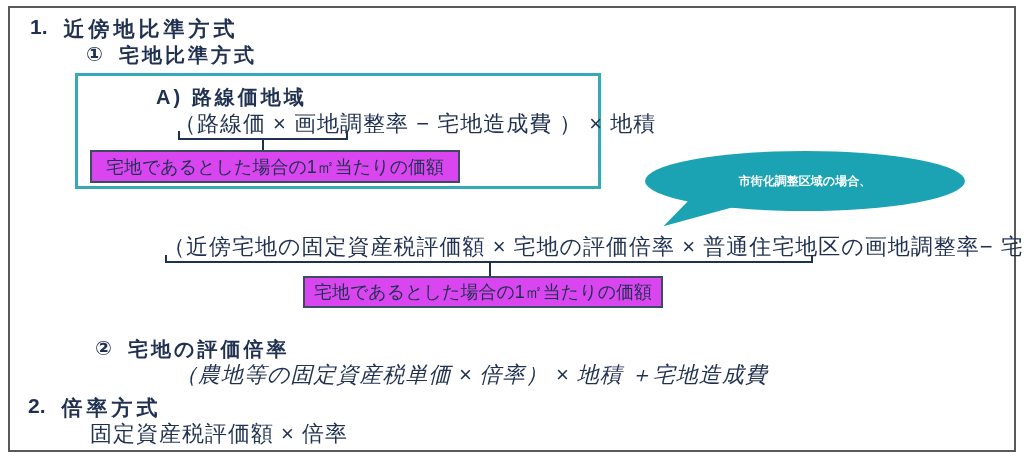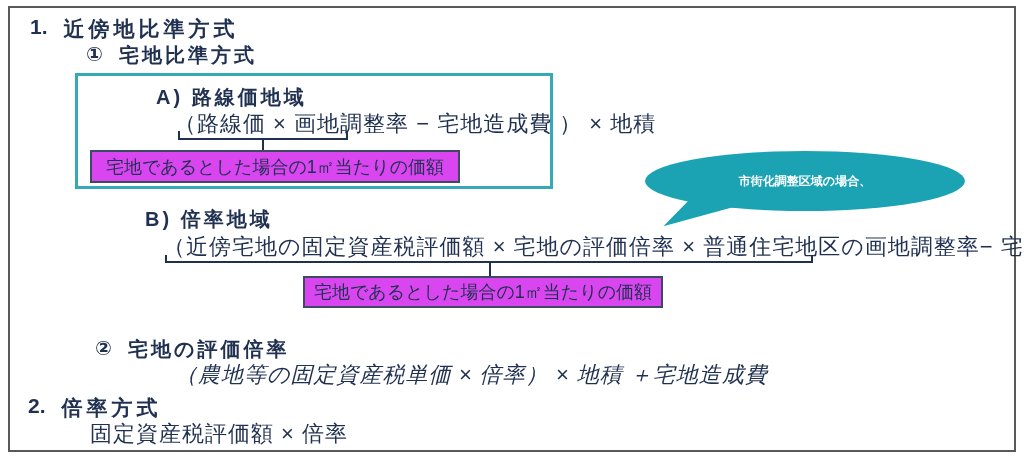--- a/index.html
+++ b/index.html
@@ -11,21 +11,21 @@
   .canvas{position:relative;width:1024px;height:458px;background:#fff;overflow:hidden;}
   .frame{position:absolute;left:8px;top:6px;right:8px;bottom:6px;border:2px solid var(--frame);}
 
   .row{position:absolute;display:flex;align-items:flex-start;white-space:nowrap;}
   .h1{font-size:21px;font-weight:700;letter-spacing:4px;}
   .h1 .num{letter-spacing:0;margin-right:16px;}
   .h2{font-size:20px;font-weight:700;letter-spacing:3px;}
   .h2 .num{letter-spacing:0;margin-right:16px;}
   .formula{position:absolute;font-size:22px;letter-spacing:1px;white-space:nowrap;}
 
-  .teal-box{position:absolute;left:75px;top:73px;width:478px;height:116px;border:3px solid var(--teal);}
+  .teal-box{position:absolute;left:75px;top:73px;width:526px;height:116px;border:3px solid var(--teal);}
 
   .underbrace{position:absolute;border-left:2px solid var(--text);border-right:2px solid var(--text);border-bottom:2px solid var(--text);}
   .tick{position:absolute;border-left:2px solid var(--text);}
 
   .note-box{position:absolute;border:2px solid var(--note-border);display:flex;align-items:center;justify-content:center;font-size:18px;white-space:nowrap;background:#d946ef;}
 
   .bubble-tail{position:absolute;left:661px;top:195px;width:80px;height:33px;background:var(--bubble);
     -webkit-clip-path:polygon(3% 95%,40% 3%,100% 30%);clip-path:polygon(3% 95%,40% 3%,100% 30%);}
   .bubble{position:absolute;left:645px;top:151px;width:320px;height:60px;background:var(--bubble);border-radius:50%;
     display:flex;flex-direction:column;align-items:center;justify-content:center;
@@ -58,23 +58,20 @@
     <div class="note-box" style="left:12px;top:74px;width:370px;height:33px;">
       <span>宅地であるとした場合の1㎡当たりの価額</span>
     </div>
   </div>
 
   <div class="bubble-tail"></div>
   <div class="bubble">
     <span>市街化調整区域の場合、</span>
   </div>
 
-  <div class="row h2" style="left:145px;top:206px;">
-    <span>B) 倍率地域</span>
-  </div>
   <div class="formula" style="left:163px;top:232px;">（近傍宅地の固定資産税評価額 × 宅地の評価倍率 × 普通住宅地区の画地調整率− 宅地造成費） ×地積</div>
   <div class="underbrace" style="left:165px;top:255px;width:648px;height:8px;"></div>
   <div class="tick" style="left:489px;top:263px;height:13px;"></div>
   <div class="note-box" style="left:303px;top:276px;width:360px;height:32px;">
     <span>宅地であるとした場合の1㎡当たりの価額</span>
   </div>
 
   <div class="row h2" style="left:95px;top:336px;">
     <span class="num">②</span>
     <span>宅地の評価倍率</span>

